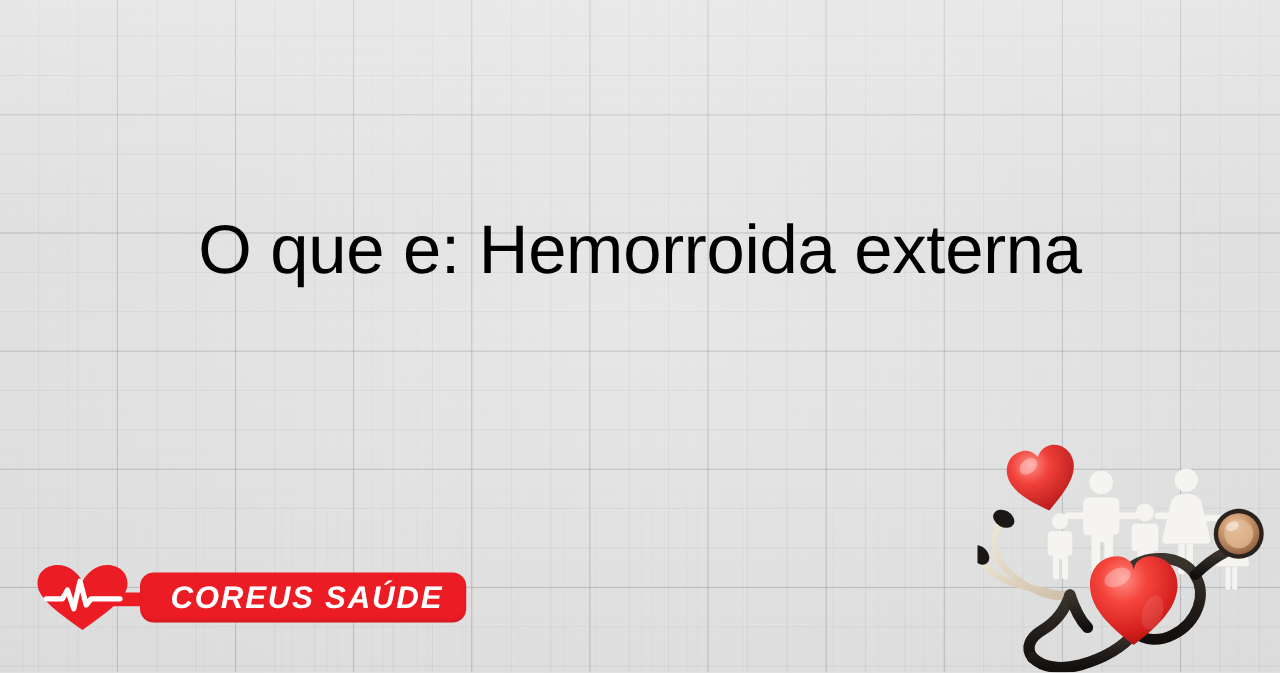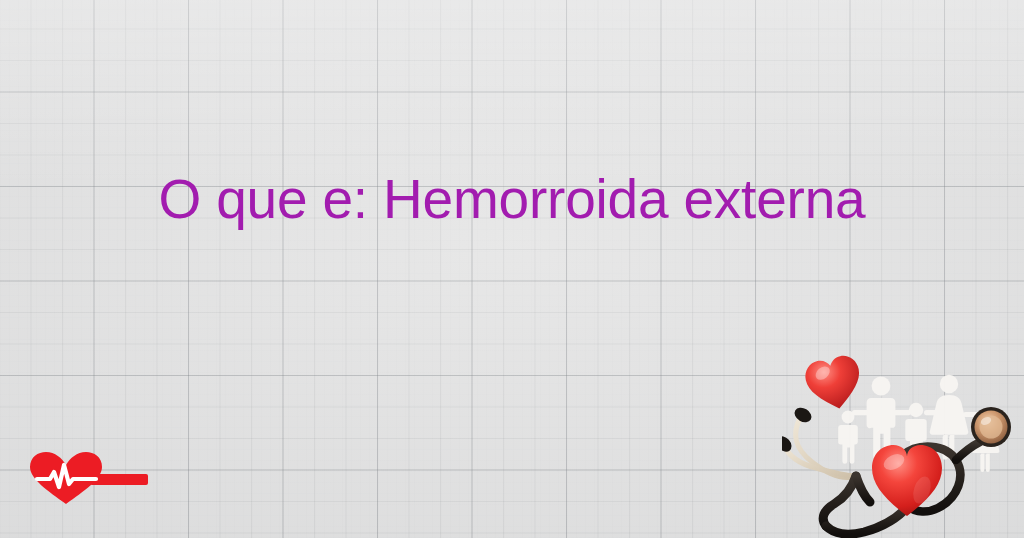--- a/index.html
+++ b/index.html
@@ -61,21 +61,21 @@
   .title-wrap {
     position: absolute;
     left: 0;
     top: 168px;
     width: 1024px;
     text-align: center;
     padding: 0 60px;
     box-sizing: border-box;
   }
   .title-line {
-    color: #a21caf;
+    color: #000000;
     font-family: "Liberation Sans", sans-serif;
     font-size: 55px;
     font-weight: 400;
     line-height: 63px;
     letter-spacing: -0.2px;
     white-space: nowrap;
   }
 
   
   .brand {
@@ -165,20 +165,23 @@
 
     <div class="brand-connector"></div>
 
     <div class="brand-heart">
       <svg viewBox="0 0 76 54" width="76" height="54" aria-hidden="true">
         <path d="M38 53 C 20 40, 2 28, 2 16 C 2 6, 10 1, 18 1 C 27 1, 34 7, 38 14 C 42 7, 49 1, 58 1 C 66 1, 74 6, 74 16 C 74 28, 56 40, 38 53 Z" fill="#ec1c24"></path>
         <path d="M9 28 H22 L26 21 L31 36 L36 14 L41 33 L45 28 H68" fill="none" stroke="#ffffff" stroke-width="4.2" stroke-linejoin="round" stroke-linecap="round"></path>
       </svg>
     </div>
 
+    <div class="brand-banner">
+      <div class="brand-banner-text">COREUS SAÚDE</div>
+    </div>
   </div>
 
   <div class="collage">
     <svg viewBox="0 0 242 186" width="242" height="186" aria-hidden="true">
       <defs>
         <radialGradient id="gHeartBig" cx="38%" cy="26%" r="78%">
           <stop offset="0%" stop-color="#ff8e83"></stop>
           <stop offset="34%" stop-color="#f4453c"></stop>
           <stop offset="78%" stop-color="#d41f1c"></stop>
           <stop offset="100%" stop-color="#a81412"></stop>

